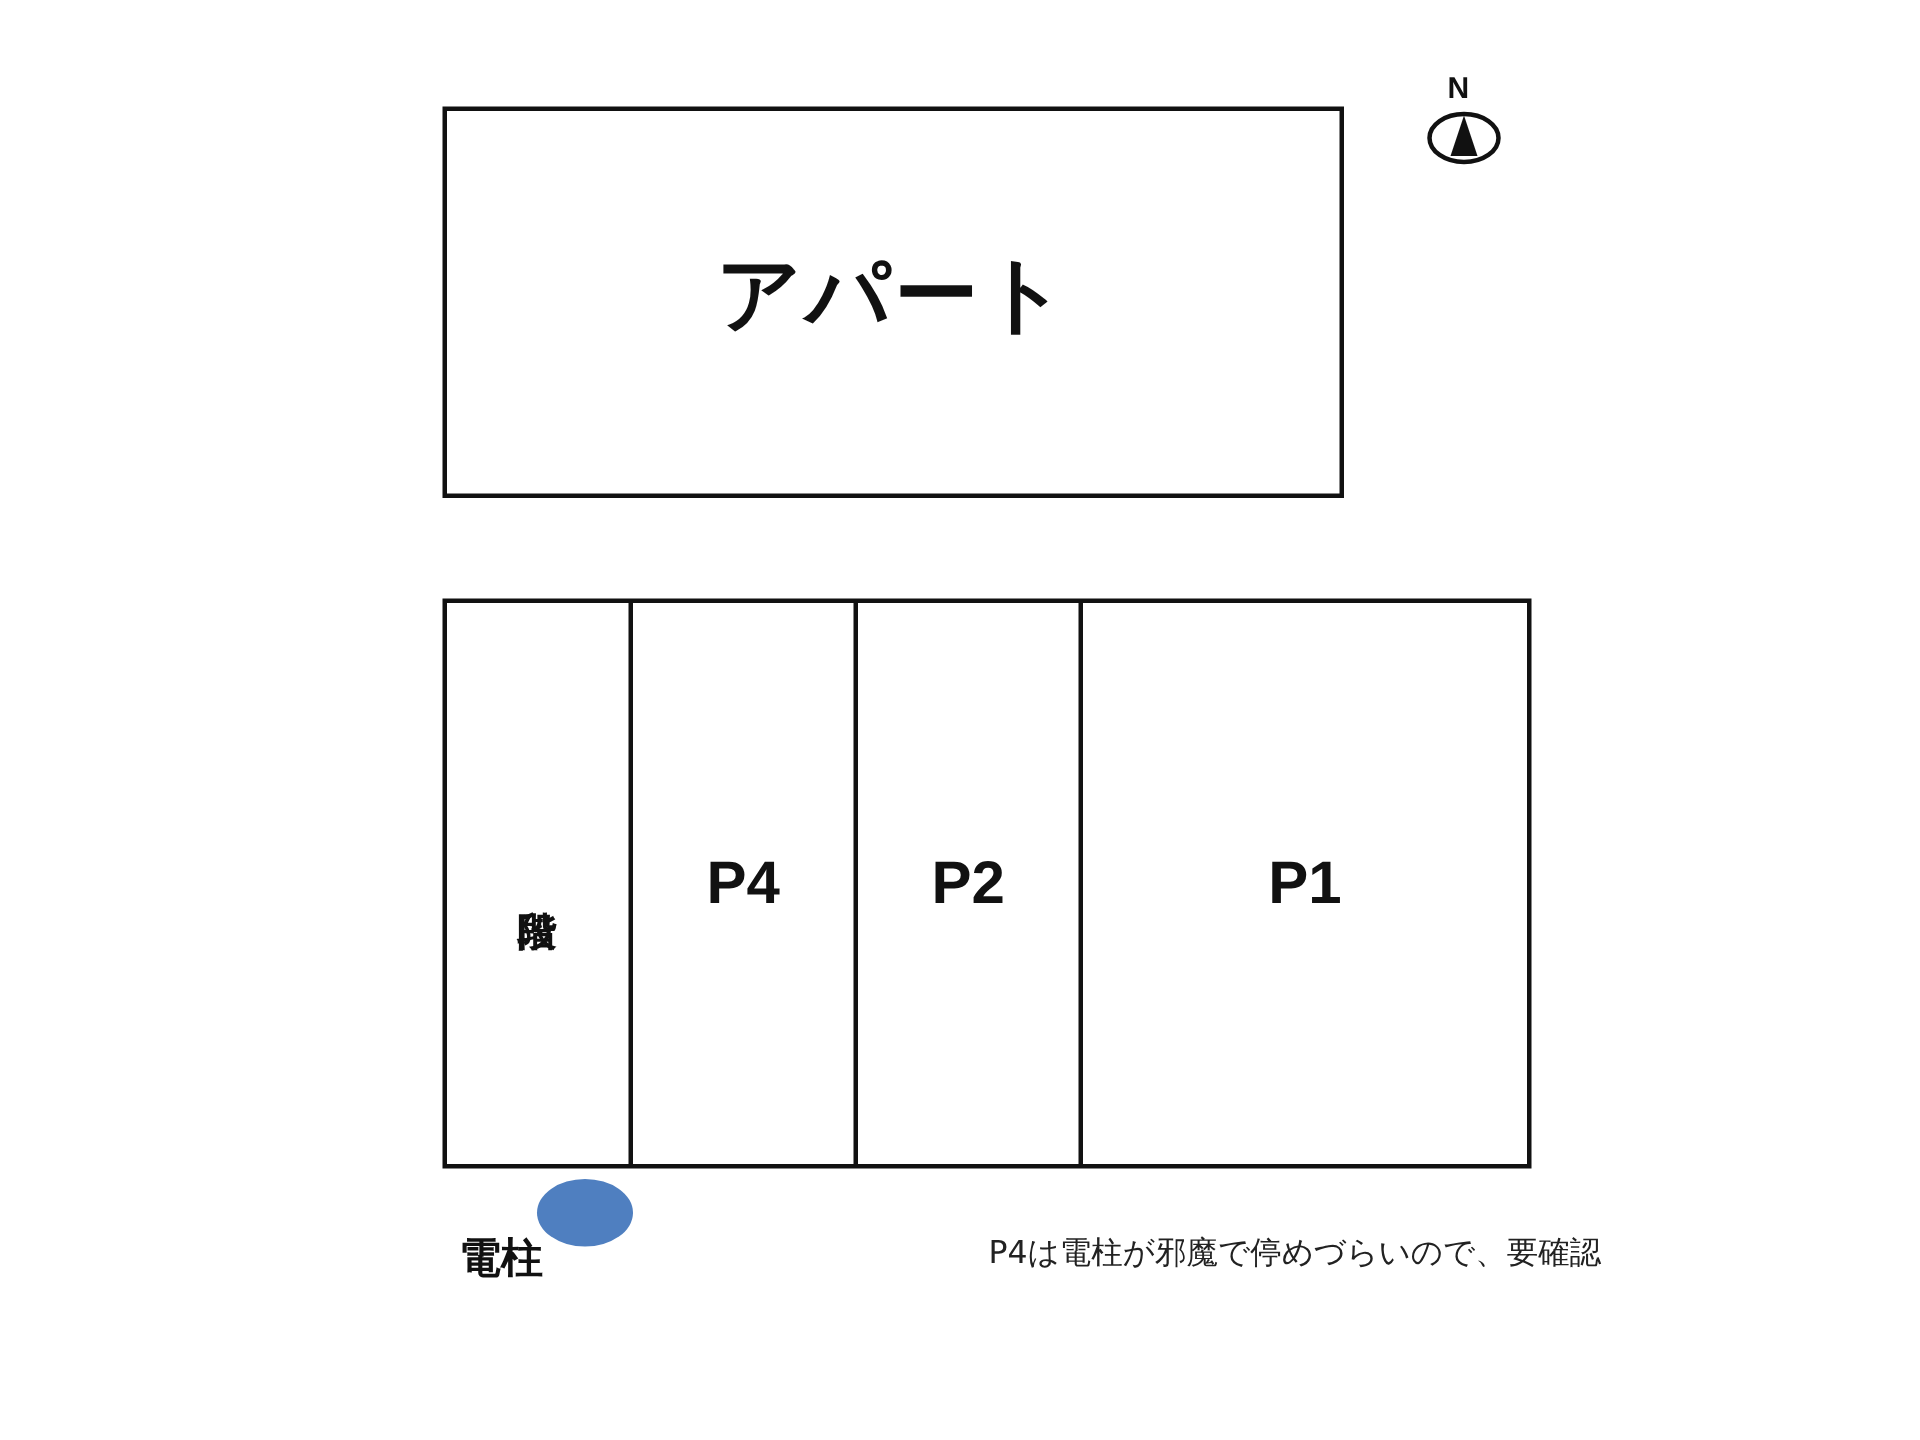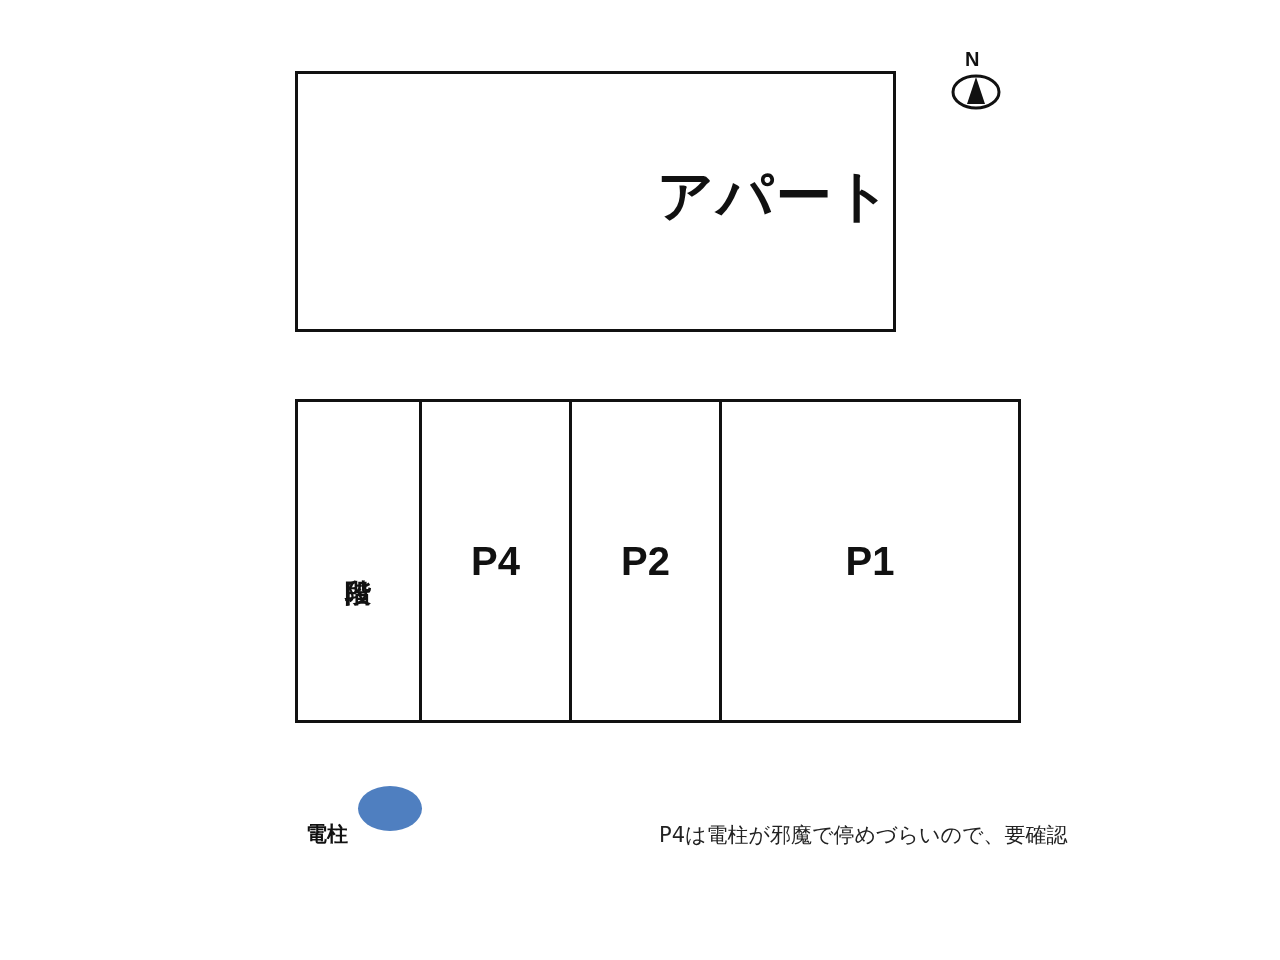--- a/index.html
+++ b/index.html
@@ -1,26 +1,26 @@
 <!DOCTYPE html>
 <html><head>
 <meta charset="utf-8">
 <style>
   html, body { margin:0; padding:0; }
   body { width:1280px; height:960px; background:#ffffff; position:relative; overflow:hidden; font-family:"DejaVu Sans", sans-serif; }
   .box { position:absolute; border:3px solid #111; box-sizing:border-box; }
-  #building { left:295px; top:71px; width:601px; height:261px; display:flex; align-items:center; justify-content:flex-end; }
+  #building { left:295px; top:71px; width:601px; height:261px; display:flex; align-items:center; justify-content:center; }
   #building span { font-size:56px; font-weight:bold; color:#111; letter-spacing:2px; margin-top:-10px; }
-  #lot { left:295px; top:399px; width:726px; height:324px; display:flex; }
+  #lot { left:295px; top:399px; width:726px; height:380px; display:flex; }
   .cell { height:100%; border-right:3px solid #111; box-sizing:border-box; display:flex; align-items:center; justify-content:center; }
   .cell:last-child { border-right:none; }
   .cell .lbl { font-size:40px; font-weight:bold; color:#111; font-family:"Liberation Sans", sans-serif; }
   .stairs .lbl { writing-mode:vertical-rl; font-size:26px; line-height:1; margin-top:-4px; }
   #pole { position:absolute; left:358px; top:786px; width:64px; height:45px; border-radius:50%; background:#4f7fc0; }
-  #pole-label { position:absolute; left:306px; top:820px; font-size:21px; font-weight:bold; color:#111; }
+  #pole-label { position:absolute; left:306px; top:820px; font-size:28px; font-weight:bold; color:#111; }
   #note { position:absolute; left:659px; top:821px; font-size:21px; color:#222; font-family:"DejaVu Sans", sans-serif; }
   #north { position:absolute; left:950px; top:50px; width:52px; height:60px; }
   #north .n { position:absolute; left:15px; top:-2px; font-size:20px; font-weight:bold; font-family:"Liberation Sans", sans-serif; color:#111; }
 </style>
 </head>
 <body>
 
 <div class="box" id="building">
   <span>アパート</span>
 </div>

